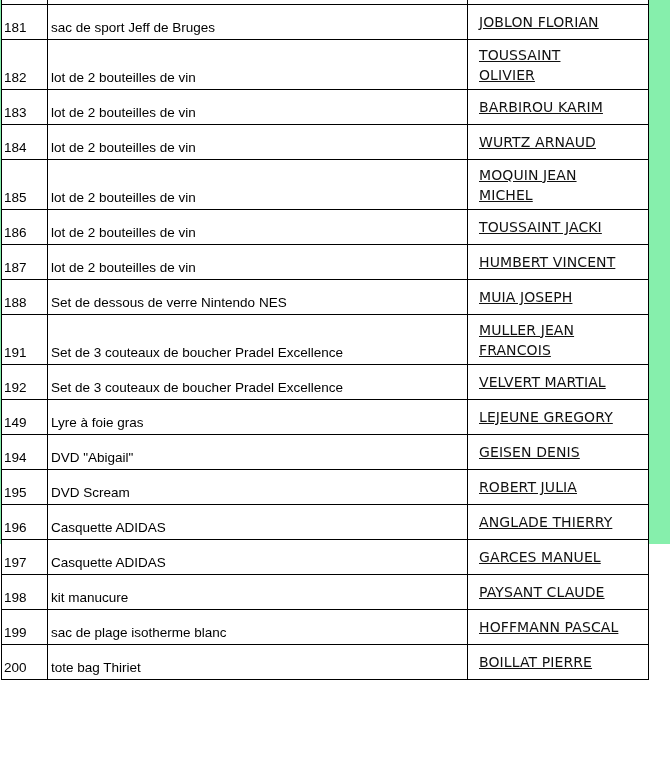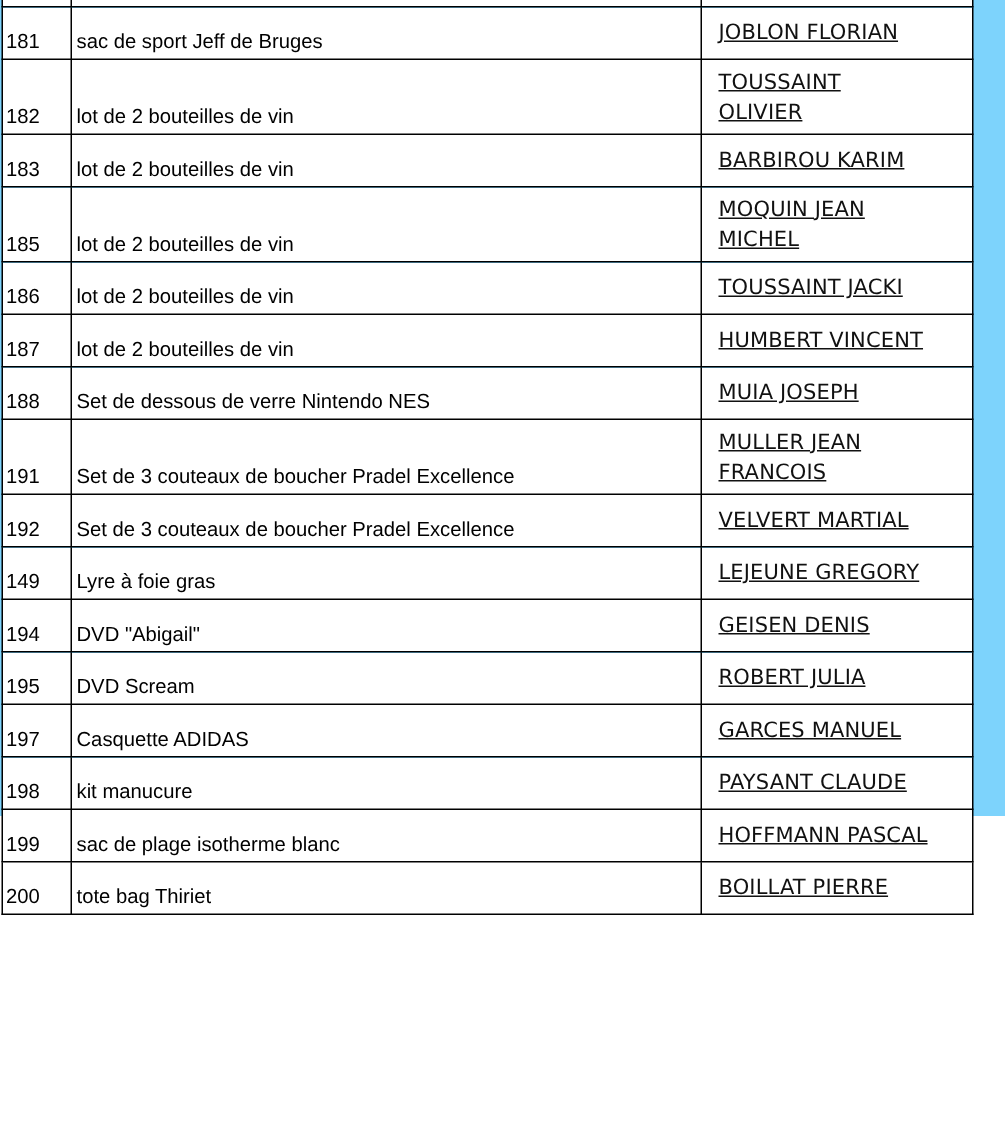--- a/index.html
+++ b/index.html
@@ -1,17 +1,17 @@
 <!DOCTYPE html>
 <html><head>
 <meta charset="utf-8">
 <style>
   html, body { margin: 0; padding: 0; background: #ffffff; }
   body { width: 670px; height: 763px; overflow: hidden; }
-  .sheet { position: relative; width: 670px; height: 544px; background: #7dd3fc; }
+  .sheet { position: relative; width: 670px; height: 544px; background: #86efac; }
 
   table.prize-table {
     position: absolute;
     left: 1px; top: 0;
     width: 647px;
     border-collapse: collapse;
     table-layout: fixed;
   }
   table.prize-table td {
     border: 1.4px solid #000000;
@@ -74,20 +74,25 @@
         <td class="c-num">182</td>
         <td class="c-prize">lot de 2 bouteilles de vin</td>
         <td class="c-winner">TOUSSAINT
 OLIVIER</td>
       </tr>
       <tr class="row">
         <td class="c-num">183</td>
         <td class="c-prize">lot de 2 bouteilles de vin</td>
         <td class="c-winner">BARBIROU KARIM</td>
       </tr>
+      <tr class="row">
+        <td class="c-num">184</td>
+        <td class="c-prize">lot de 2 bouteilles de vin</td>
+        <td class="c-winner">WURTZ ARNAUD</td>
+      </tr>
       <tr class="row tall">
         <td class="c-num">185</td>
         <td class="c-prize">lot de 2 bouteilles de vin</td>
         <td class="c-winner">MOQUIN JEAN
 MICHEL</td>
       </tr>
       <tr class="row">
         <td class="c-num">186</td>
         <td class="c-prize">lot de 2 bouteilles de vin</td>
         <td class="c-winner">TOUSSAINT JACKI</td>
@@ -122,20 +127,25 @@
         <td class="c-num">194</td>
         <td class="c-prize">DVD "Abigail"</td>
         <td class="c-winner">GEISEN DENIS</td>
       </tr>
       <tr class="row">
         <td class="c-num">195</td>
         <td class="c-prize">DVD Scream</td>
         <td class="c-winner">ROBERT JULIA</td>
       </tr>
       <tr class="row">
+        <td class="c-num">196</td>
+        <td class="c-prize">Casquette ADIDAS</td>
+        <td class="c-winner">ANGLADE THIERRY</td>
+      </tr>
+      <tr class="row">
         <td class="c-num">197</td>
         <td class="c-prize">Casquette ADIDAS</td>
         <td class="c-winner">GARCES MANUEL</td>
       </tr>
       <tr class="row">
         <td class="c-num">198</td>
         <td class="c-prize">kit manucure</td>
         <td class="c-winner">PAYSANT CLAUDE</td>
       </tr>
       <tr class="row">

